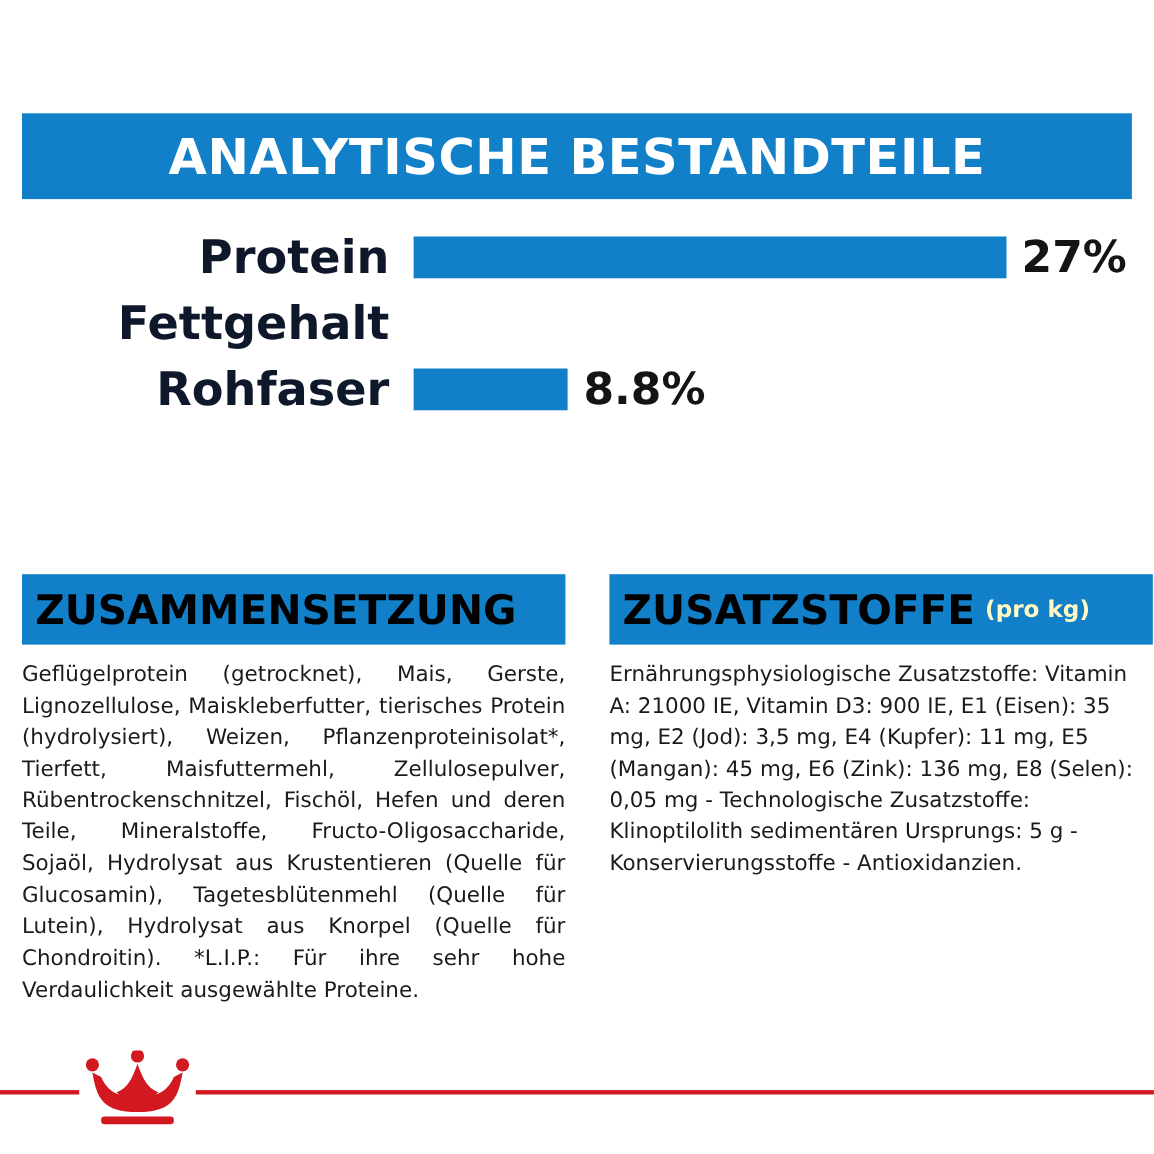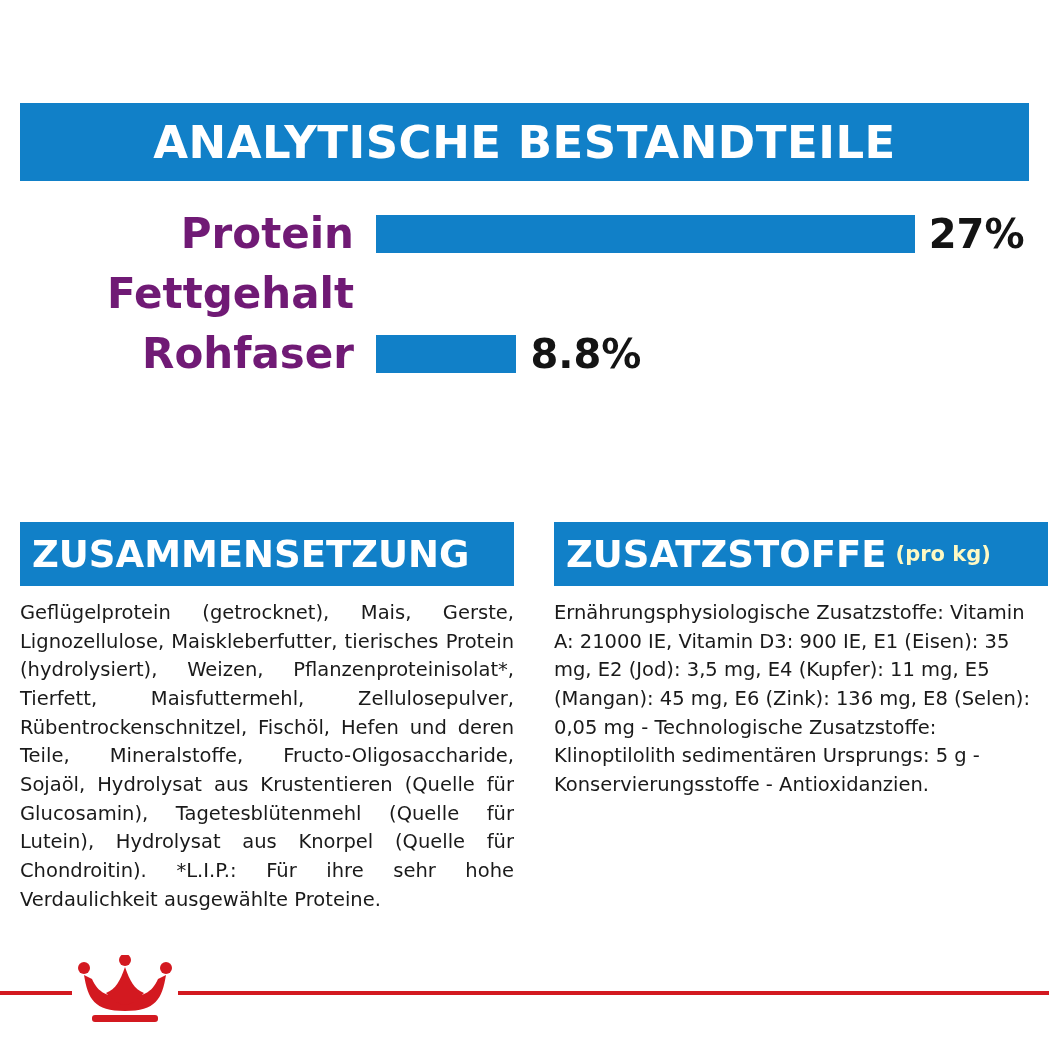--- a/index.html
+++ b/index.html
@@ -57,21 +57,21 @@
     height: 58px;
     margin-bottom: 2px;
   }
   .bar-label {
     width: 356px;
     text-align: right;
     padding-right: 22px;
     box-sizing: border-box;
     font-size: 42px;
     font-weight: bold;
-    color: #701a75;
+    color: #0f172a;
     line-height: 1;
     white-space: nowrap;
   }
   .bar-track {
     position: relative;
     flex: 1;
     height: 100%;
     display: flex;
     align-items: center;
   }
@@ -99,21 +99,21 @@
 
   .col-header {
     background: #1180c8;
     height: 64px;
     display: flex;
     align-items: center;
     padding: 0 12px;
     box-sizing: border-box;
   }
   .col-header-title {
-    color: #ffffff;
+    color: #000000;
     font-size: 37px;
     font-weight: bold;
     letter-spacing: 0px;
     line-height: 1;
     white-space: nowrap;
   }
   .col-header-sub {
     color: #fef9c3;
     font-size: 21px;
     font-weight: bold;

